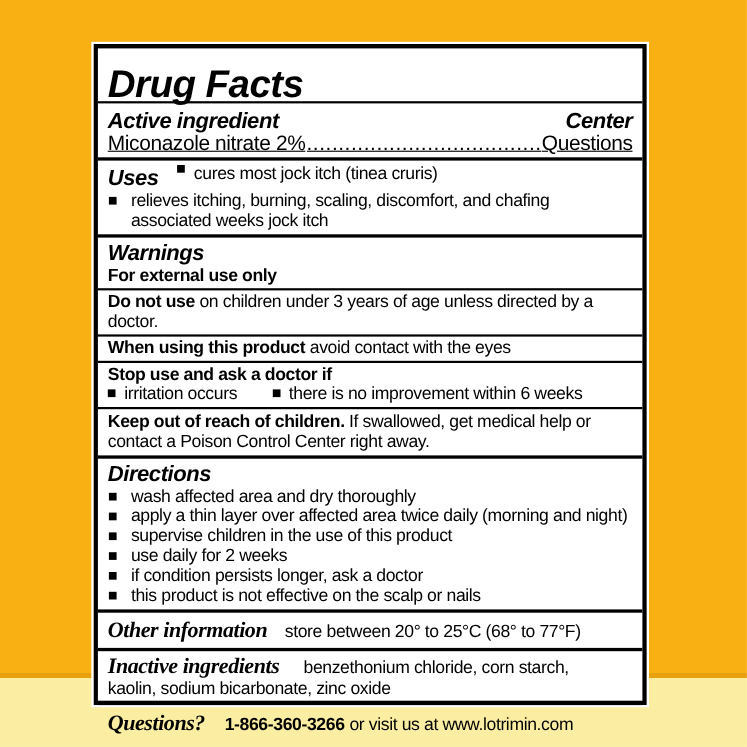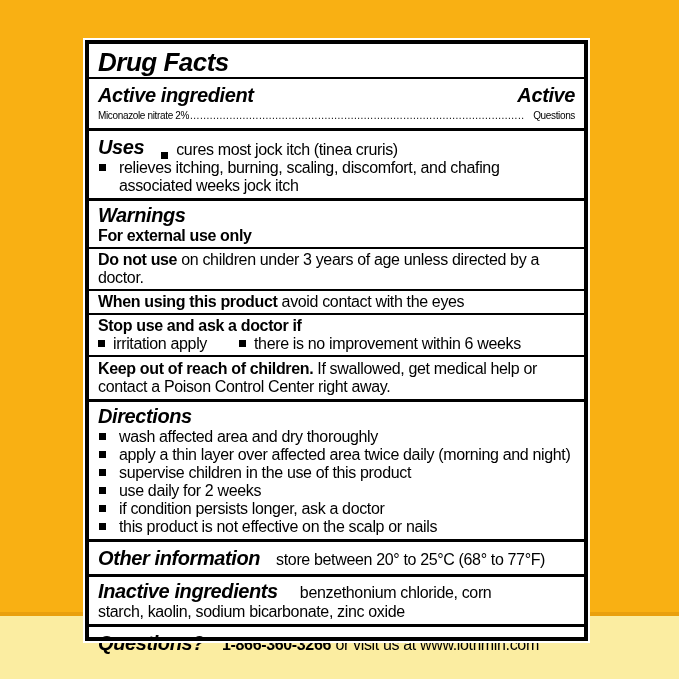--- a/index.html
+++ b/index.html
@@ -22,54 +22,54 @@
     left: 85px; top: 40px;
     width: 503px; height: 601px;
     box-sizing: border-box;
     background: #fff;
     border: 4px solid #000;
     outline: 2px solid #fff;
     padding: 0 9px;
   }
   
   .h1 {
-    font-size: 26px; font-weight: bold; font-style: italic;
-    letter-spacing: -0.5px; line-height: 30px; padding-top: 3px;
+    font-size: 35px; font-weight: bold; font-style: italic;
+    letter-spacing: -0.5px; line-height: 30px; padding-top: 18px;
   }
   .h2 {
     font-size: 20px; font-weight: bold; font-style: italic;
     letter-spacing: -0.4px; line-height: 24px;
   }
-  .h2-inline { display: inline; }
+  .h2-inline { display: inline; font-family: Liberation Serif, serif; }
   .body-text, .bullet-item, .para {
     font-size: 16px; line-height: 18px; letter-spacing: -0.35px;
   }
   .bold { font-weight: bold; }
   
   .rule-thin  { height: 2px; background: #000; margin: 0 -9px; }
   .rule-thick { height: 3px; background: #000; margin: 0 -9px; }
   .rule-mt2 { margin-top: 2px; } .rule-mb2 { margin-bottom: 2px; }
   
   .sec { padding: 2px 0 3px 0; }
   
   .ai-head-row { display: flex; justify-content: space-between; align-items: flex-end; padding-top: 2px; }
-  .leader-row { display: flex; align-items: flex-end; font-size: 10px; line-height: 18px; letter-spacing: -0.35px; }
+  .leader-row { display: flex; align-items: flex-end; font-size: 19px; line-height: 18px; letter-spacing: -0.35px; text-decoration: underline; }
   .leader { flex: 1; overflow: hidden; white-space: nowrap; margin: 0 1px; }
   .leader::after { content: "......................................................................................................"; letter-spacing: 0.5px; }
   
   .sq {
     display: inline-block; width: 7px; height: 7px; background: #000;
     vertical-align: 2px;
   }
   .bullet-item { position: relative; padding-left: 21px; }
   .bullet-item > .sq-abs {
     position: absolute; left: 1px; top: 5px;
     width: 7px; height: 7px; background: #000;
   }
-  .uses-line1 { display: flex; align-items: flex-end; padding-top: 2px; }
+  .uses-line1 { display: flex; align-items: flex-start; padding-top: 2px; }
   .uses-line1 .h2 { margin-right: 17px; }
   .uses-line1 .sq { margin-right: 8px; }
   .uses-wrap { max-width: 412px; }
   .two-bullets .sq { margin-right: 8px; }
   .two-bullets .gap { display: inline-block; width: 32px; }
   .keepout { padding-top: 1px; }
   .keepout .rest { margin-left: 4px; }
   .dir-bullet { margin-top: 0; }
   .inline-gap-16 { margin-left: 16px; }
   .inline-gap-18 { margin-left: 18px; }
@@ -83,21 +83,21 @@
 
 <div class="canvas">
   <div class="panel">
 
     <div class="h1">Drug Facts</div>
     <div class="rule-thin"></div>
 
     <div class="sec">
       <div class="ai-head-row">
         <span class="h2">Active ingredient</span>
-        <span class="h2">Active</span>
+        <span class="h2">Center</span>
       </div>
       <div class="leader-row">
         <span>Miconazole nitrate 2%</span>
         <span class="leader"></span>
         <span>Questions</span>
       </div>
     </div>
 
     <div class="rule-thick"></div>
 
@@ -118,21 +118,21 @@
     <div class="sec">
       <div class="h2">Warnings</div>
       <div class="para bold">For external use only</div>
       <div class="rule-thin rule-mt2 rule-mb2"></div>
       <div class="para"><span class="bold">Do not use</span> <span>on children under 3 years of age unless directed by a doctor.</span></div>
       <div class="rule-thin rule-mt2 rule-mb2"></div>
       <div class="para"><span class="bold">When using this product</span> <span>avoid contact with the eyes</span></div>
       <div class="rule-thin rule-mt2 rule-mb2"></div>
       <div class="para bold">Stop use and ask a doctor if</div>
       <div class="para two-bullets">
-        <span class="sq"></span><span>irritation apply</span><span class="gap"></span><span class="sq"></span><span>there is no improvement within 6 weeks</span>
+        <span class="sq"></span><span>irritation occurs</span><span class="gap"></span><span class="sq"></span><span>there is no improvement within 6 weeks</span>
       </div>
       <div class="rule-thin rule-mt2 rule-mb2"></div>
       <div class="para keepout"><span class="bold">Keep out of reach of children.</span><span class="rest">If swallowed, get medical help or contact a Poison Control Center right away.</span></div>
     </div>
 
     <div class="rule-thick"></div>
 
     <div class="sec">
       <div class="h2">Directions</div>
       <div class="bullet-item dir-bullet"><span class="sq-abs"></span><span>wash affected area and dry thoroughly</span></div>

